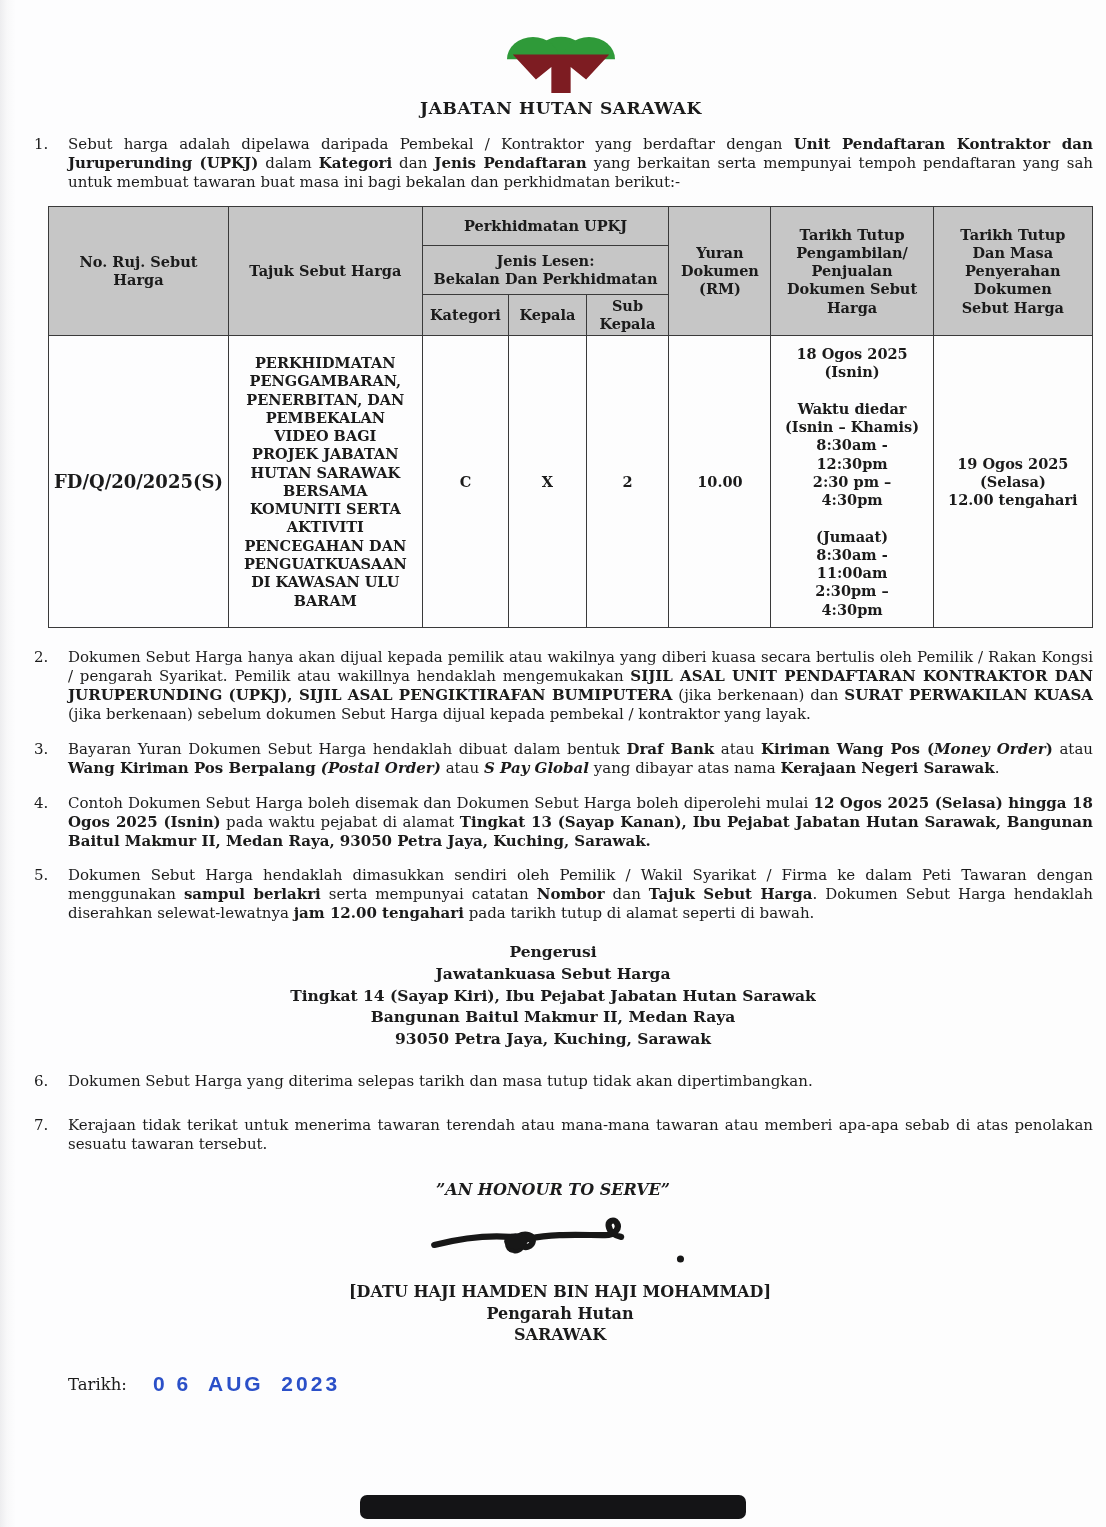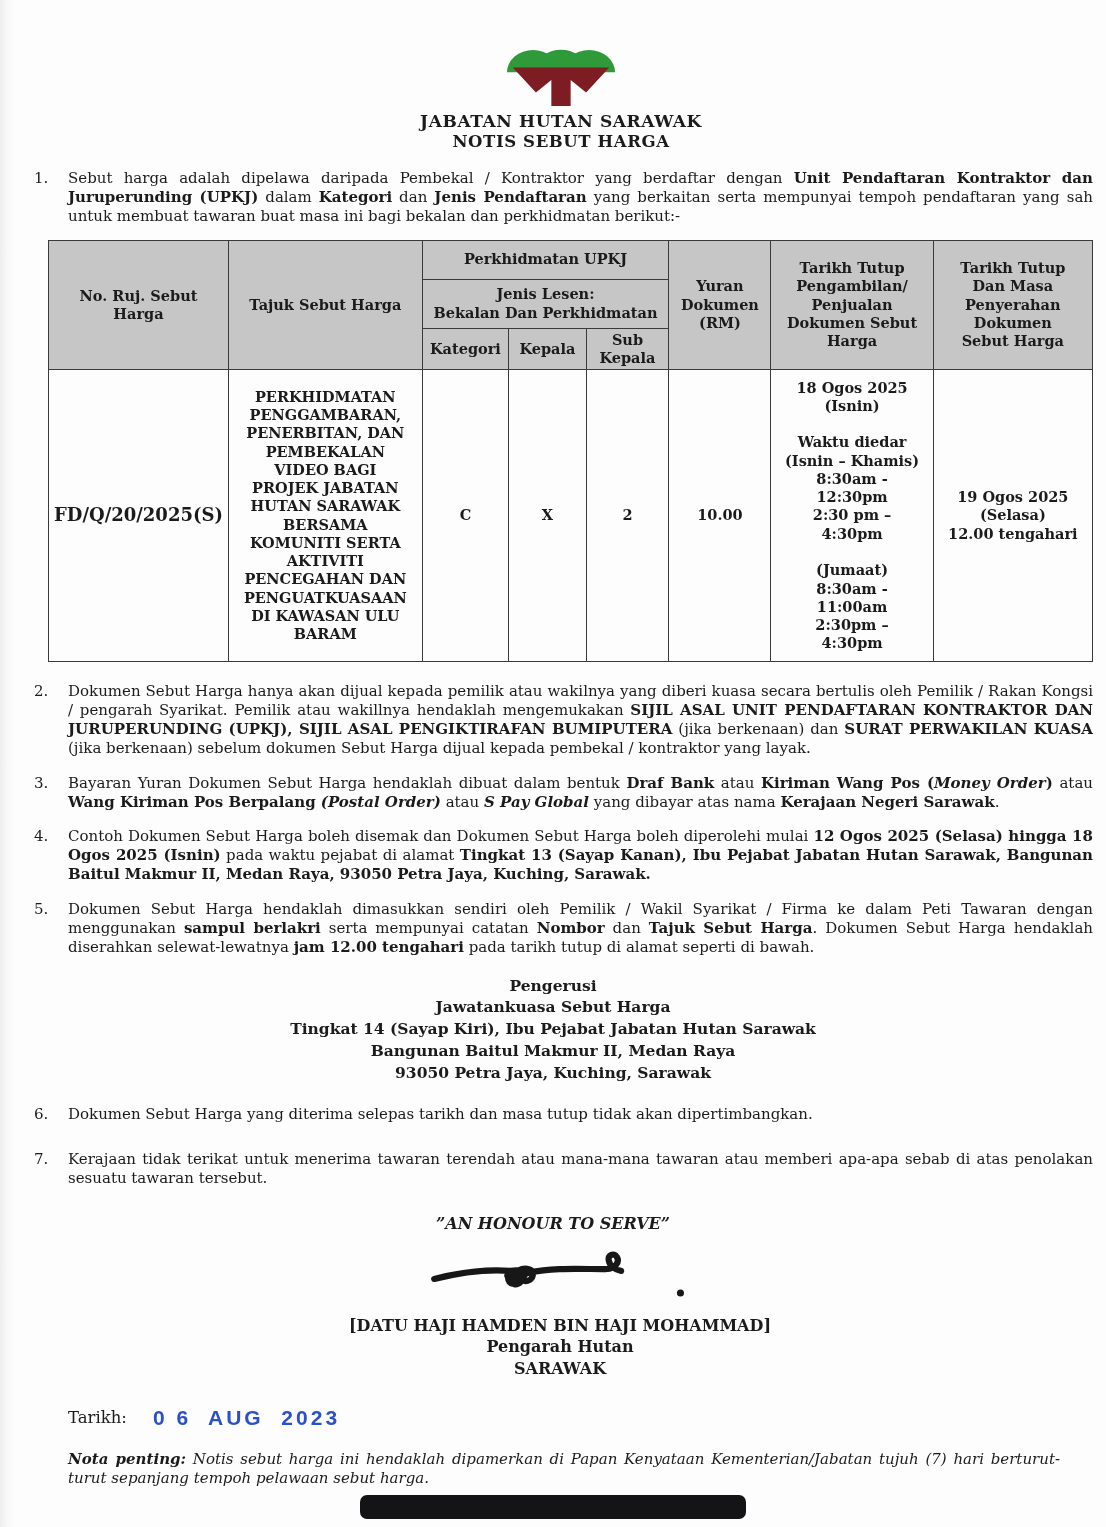--- a/index.html
+++ b/index.html
@@ -5,21 +5,21 @@
   html,body{margin:0;padding:0;background:#e9e9e9;}
   .page{
     position:relative;
     width:1106px;height:1527px;
     margin:0 auto;
     background:linear-gradient(90deg,#ededef 0px,#f8f8f9 7px,#fdfdfe 16px,#fdfdfd 100%);
     font-family:"DejaVu Serif","Liberation Serif",serif;
     color:#1b1b1b;
     overflow:hidden;
   }
-  .header{ text-align:center; padding-top:25px;margin-left:16px; }
+  .header{ text-align:center; padding-top:12px;margin-left:16px; }
   .logo{ display:block; margin:0 auto 4px auto; }
   .org-title{ font-size:17px; font-weight:bold; letter-spacing:.6px; line-height:1.25; }
   .doc-title{ font-size:16.5px; font-weight:bold; letter-spacing:.6px; line-height:1.25; }
 
   .para{ display:flex; margin:16px 13px 0 34px; font-size:15px; line-height:1.26; }
   .para .num{ flex:0 0 34px; }
   .para .ptext{ flex:1; text-align:justify; }
 
   table.tender{
     border-collapse:collapse;
@@ -75,21 +75,20 @@
 <div class="page">
 
   <div class="header">
     <svg class="logo" width="118" height="82" viewBox="0 0 120 85" aria-hidden="true">
       <path d="M32,45 A29,26 0 0 1 88,45 Z" fill="#2f9a39"></path>
       <path d="M4,49 A27,23 0 0 1 58,49 Z" fill="#2f9a39"></path>
       <path d="M62,49 A27,23 0 0 1 116,49 Z" fill="#2f9a39"></path>
       <path d="M10,44 L110,44 L86,70 L70,57 L70,84 L50,84 L50,57 L34,70 Z" fill="#7d1c22"></path>
     </svg>
     <div class="org-title">JABATAN HUTAN SARAWAK</div>
-    <div class="doc-title">NOTIS SEBUT HARGA</div>
   </div>
 
   <div class="para">
     <span class="num">1.</span>
     <span class="ptext"><span>Sebut harga adalah dipelawa daripada Pembekal / Kontraktor yang berdaftar dengan </span><span style="font-weight: bold;">Unit Pendaftaran Kontraktor dan Juruperunding (UPKJ)</span><span> dalam </span><span style="font-weight: bold;">Kategori</span><span> dan </span><span style="font-weight: bold;">Jenis Pendaftaran</span><span> yang berkaitan serta mempunyai tempoh pendaftaran yang sah untuk membuat tawaran buat masa ini bagi bekalan dan perkhidmatan berikut:-</span></span>
   </div>
 
   <table class="tender">
     <colgroup>
       <col style="width:170px">
@@ -220,19 +219,16 @@
       <div>Pengarah Hutan</div>
       <div>SARAWAK</div>
     </div>
   </div>
 
   <div class="date-row">
     <span class="date-label">Tarikh:</span>
     <span class="date-stamp">0 6  AUG  2023</span>
   </div>
 
-  <div class="note">
-    <span class="lbl">Nota penting:</span><span class="txt"> Notis sebut harga ini hendaklah dipamerkan di Papan Kenyataan Kementerian/Jabatan tujuh (7) hari berturut-turut sepanjang tempoh pelawaan sebut harga.</span>
-  </div>
 
   <div class="home-indicator"></div>
 
 </div>
 
 </body></html>

